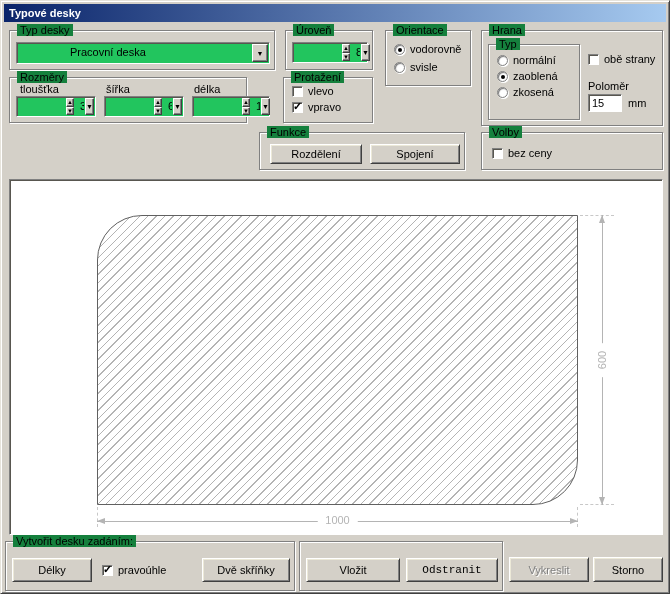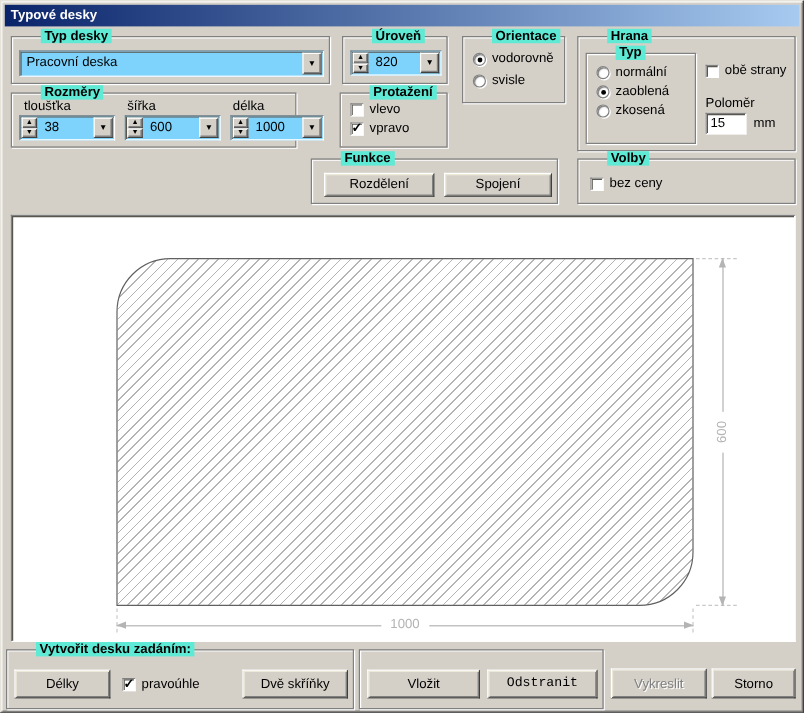--- a/index.html
+++ b/index.html
@@ -20,37 +20,38 @@
     background: linear-gradient(90deg, #0a246a, #a6caf0);
     color: #fff; font-weight: bold;
     display: flex; align-items: center; padding: 0 5px;
   }
   .group {
     position: absolute;
     border: 1px solid #808080;
     box-shadow: 1px 1px 0 #ffffff, inset 1px 1px 0 #ffffff;
   }
   .legend {
-    position: absolute; top: -7px; left: 24px;
-    background: #5eead4; padding: 0 3px; line-height: 12px; white-space: nowrap; font-weight: bold;
+    position: absolute; top: -7px; left: 7px;
+    background: #15803d; padding: 0 3px; line-height: 12px; white-space: nowrap;
   }
   .btn {
     position: absolute;
     background: #d4d0c8;
     border: 1px solid; border-color: #ffffff #404040 #404040 #ffffff;
     box-shadow: inset 1px 1px 0 #ece9d8, inset -1px -1px 0 #808080;
     display: flex; align-items: center; justify-content: center;
     font-family: inherit; font-size: 11px; cursor: default; white-space: nowrap;
   }
   .btn.disabled { color: #808080; text-shadow: 1px 1px 0 #ffffff; }
   .combo {
     position: absolute; display: flex; align-items: stretch;
-    background: #7dd3fc;
+    background: #22c55e;
     border: 1px solid; border-color: #808080 #ffffff #ffffff #808080;
     box-shadow: inset 1px 1px 0 #58564f;
+    padding-left: 48px;
   }
   .combo-text { flex: 1; padding: 3px 4px 0 5px; overflow: hidden; white-space: nowrap; }
   .combo-drop {
     width: 16px; margin: 1px; background: #d4d0c8;
     border: 1px solid; border-color: #ffffff #404040 #404040 #ffffff;
     box-shadow: inset -1px -1px 0 #808080;
     display: flex; align-items: center; justify-content: center;
   }
   .combo-drop .glyph { font-size: 7px; line-height: 1; }
   .spin { width: 13px; display: flex; flex-direction: column; margin: 1px; }

